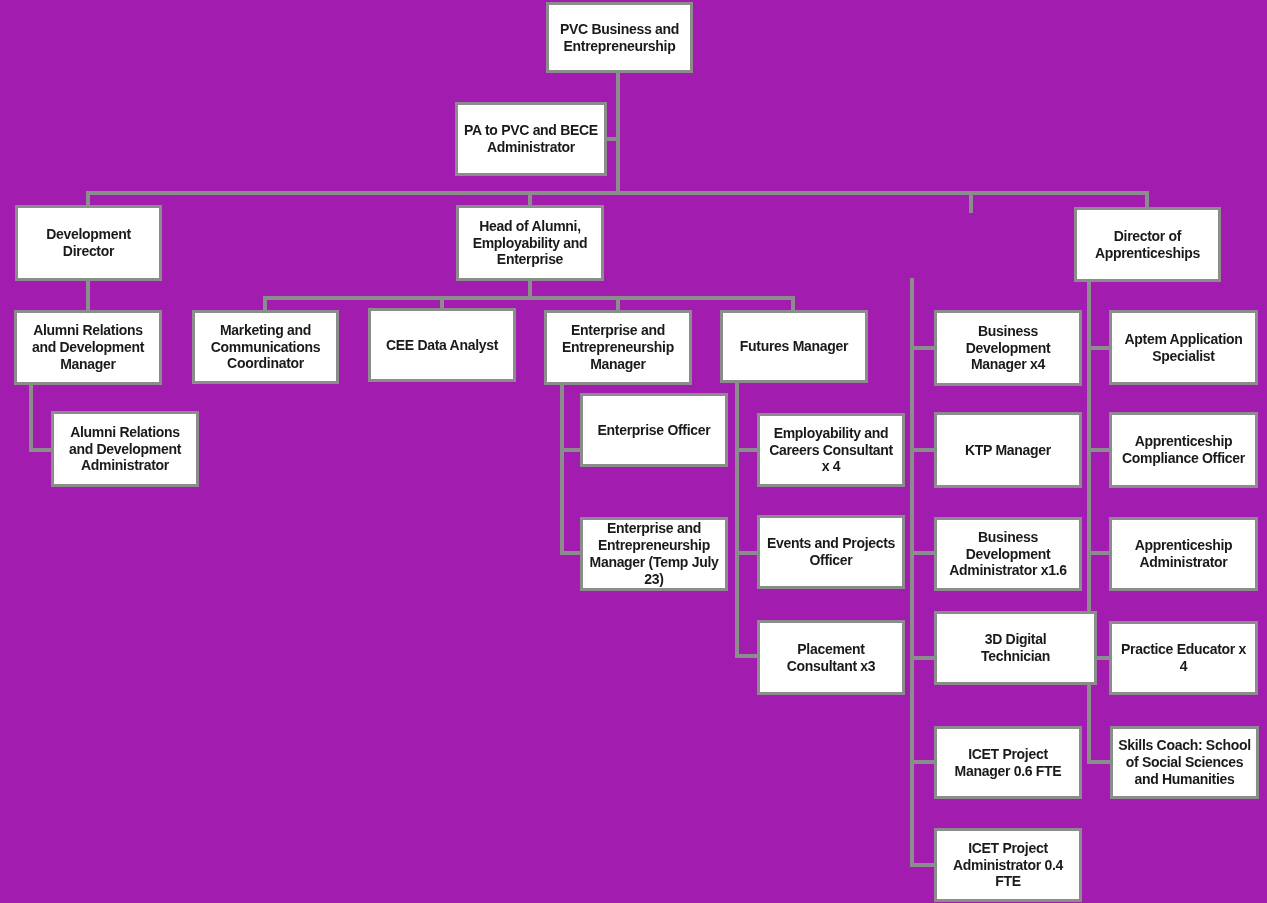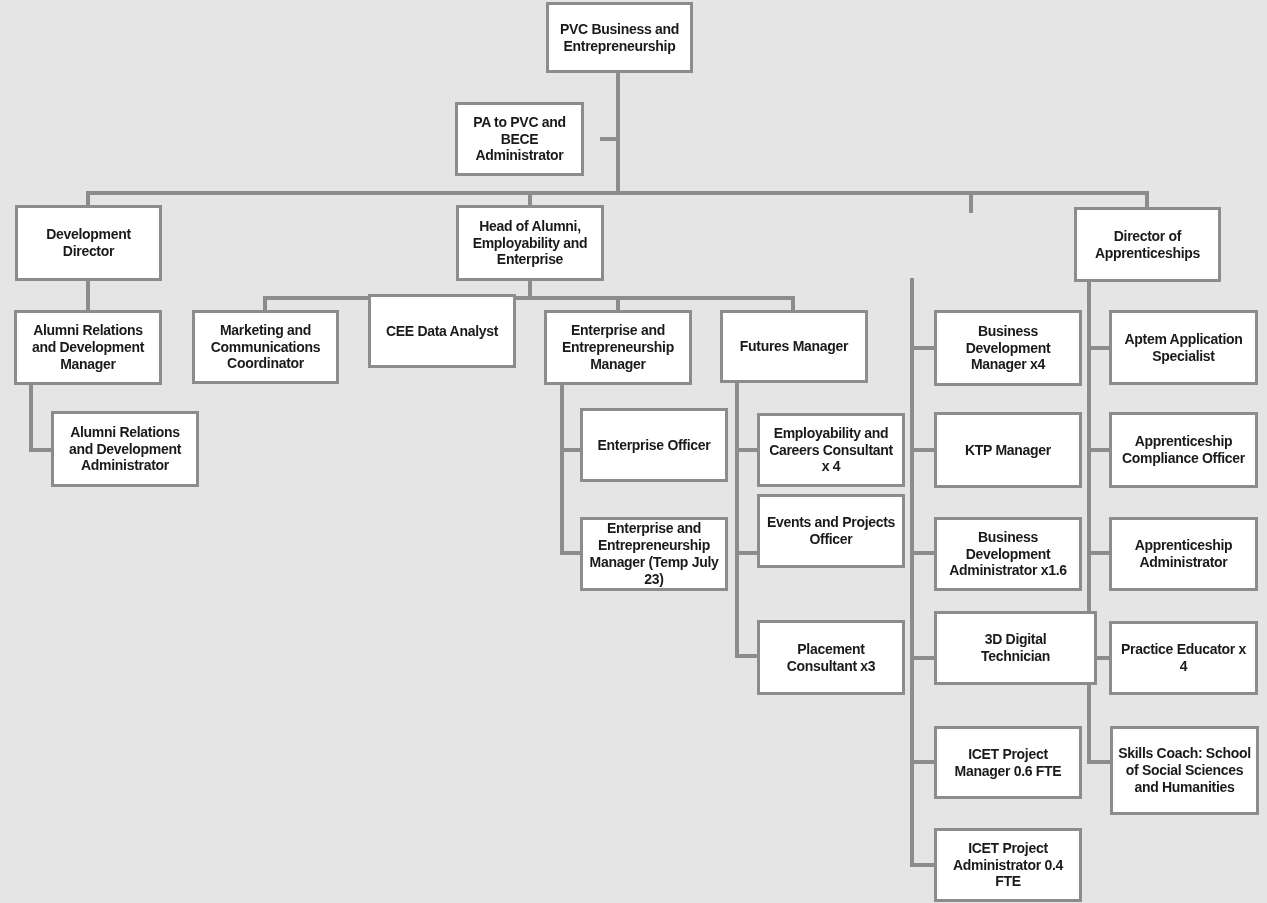--- a/index.html
+++ b/index.html
@@ -4,21 +4,21 @@
 <style>
   html, body {
     margin: 0;
     padding: 0;
     background: #000;
   }
   .canvas {
     position: relative;
     width: 1267px;
     height: 903px;
-    background: #e5e5e5;
+    background: #a21caf;
     overflow: hidden;
     font-family: "Liberation Sans", sans-serif;
   }
   .line {
     position: absolute;
     background: #8c8c8c;
   }
   .node {
     position: absolute;
     box-sizing: border-box;
@@ -81,81 +81,81 @@
 
   <div class="line" style="left:1087px;top:278px;width:4px;height:486px"></div>
   <div class="line" style="left:1087px;top:346px;width:28px;height:4px"></div>
   <div class="line" style="left:1087px;top:448px;width:28px;height:4px"></div>
   <div class="line" style="left:1087px;top:551px;width:28px;height:4px"></div>
   <div class="line" style="left:1087px;top:656px;width:28px;height:4px"></div>
   <div class="line" style="left:1087px;top:760px;width:28px;height:4px"></div>
 
   <div class="node" style="left:546px;top:2px;width:147px;height:71px">PVC Business and
 Entrepreneurship</div>
-  <div class="node" style="left:455px;top:102px;width:129px;height:74px">PA to PVC and BECE
+  <div class="node" style="left:455px;top:102px;width:152px;height:74px">PA to PVC and BECE
 Administrator</div>
 
   <div class="node" style="left:15px;top:205px;width:147px;height:76px">Development
 Director</div>
   <div class="node" style="left:456px;top:205px;width:148px;height:76px">Head of Alumni,
 Employability and
 Enterprise</div>
   <div class="node" style="left:1074px;top:207px;width:147px;height:75px">Director of
 Apprenticeships</div>
 
   <div class="node" style="left:14px;top:310px;width:148px;height:75px">Alumni Relations
 and Development
 Manager</div>
   <div class="node" style="left:192px;top:310px;width:147px;height:74px">Marketing and
 Communications
 Coordinator</div>
-  <div class="node" style="left:368px;top:294px;width:148px;height:74px">CEE Data Analyst</div>
+  <div class="node" style="left:368px;top:308px;width:148px;height:74px">CEE Data Analyst</div>
   <div class="node" style="left:544px;top:310px;width:148px;height:75px">Enterprise and
 Entrepreneurship
 Manager</div>
   <div class="node" style="left:720px;top:310px;width:148px;height:73px">Futures Manager</div>
   <div class="node" style="left:934px;top:310px;width:148px;height:76px">Business
 Development
 Manager x4</div>
   <div class="node" style="left:1109px;top:310px;width:149px;height:75px">Aptem Application
 Specialist</div>
 
   <div class="node" style="left:51px;top:411px;width:148px;height:76px">Alumni Relations
 and Development
 Administrator</div>
-  <div class="node" style="left:580px;top:408px;width:148px;height:74px">Enterprise Officer</div>
+  <div class="node" style="left:580px;top:393px;width:148px;height:74px">Enterprise Officer</div>
   <div class="node" style="left:757px;top:413px;width:148px;height:74px">Employability and
 Careers Consultant
 x 4</div>
   <div class="node" style="left:934px;top:412px;width:148px;height:76px">KTP Manager</div>
   <div class="node" style="left:1109px;top:412px;width:149px;height:76px">Apprenticeship
 Compliance Officer</div>
 
   <div class="node" style="left:580px;top:517px;width:148px;height:74px">Enterprise and
 Entrepreneurship
 Manager (Temp July
 23)</div>
-  <div class="node" style="left:757px;top:494px;width:148px;height:74px">Events and Projects
+  <div class="node" style="left:757px;top:515px;width:148px;height:74px">Events and Projects
 Officer</div>
   <div class="node" style="left:934px;top:517px;width:148px;height:74px">Business
 Development
 Administrator x1.6</div>
   <div class="node" style="left:1109px;top:517px;width:149px;height:74px">Apprenticeship
 Administrator</div>
 
   <div class="node" style="left:757px;top:620px;width:148px;height:75px">Placement
 Consultant x3</div>
   <div class="node" style="left:934px;top:611px;width:163px;height:74px">3D Digital
 Technician</div>
   <div class="node" style="left:1109px;top:621px;width:149px;height:74px">Practice Educator x
 4</div>
 
   <div class="node" style="left:934px;top:726px;width:148px;height:73px">ICET Project
 Manager 0.6 FTE</div>
-  <div class="node" style="left:1110px;top:726px;width:149px;height:89px">Skills Coach: School
+  <div class="node" style="left:1110px;top:726px;width:149px;height:73px">Skills Coach: School
 of Social Sciences
 and Humanities</div>
 
   <div class="node" style="left:934px;top:828px;width:148px;height:74px">ICET Project
 Administrator 0.4
 FTE</div>
 
 </div>
 
 </body></html>

